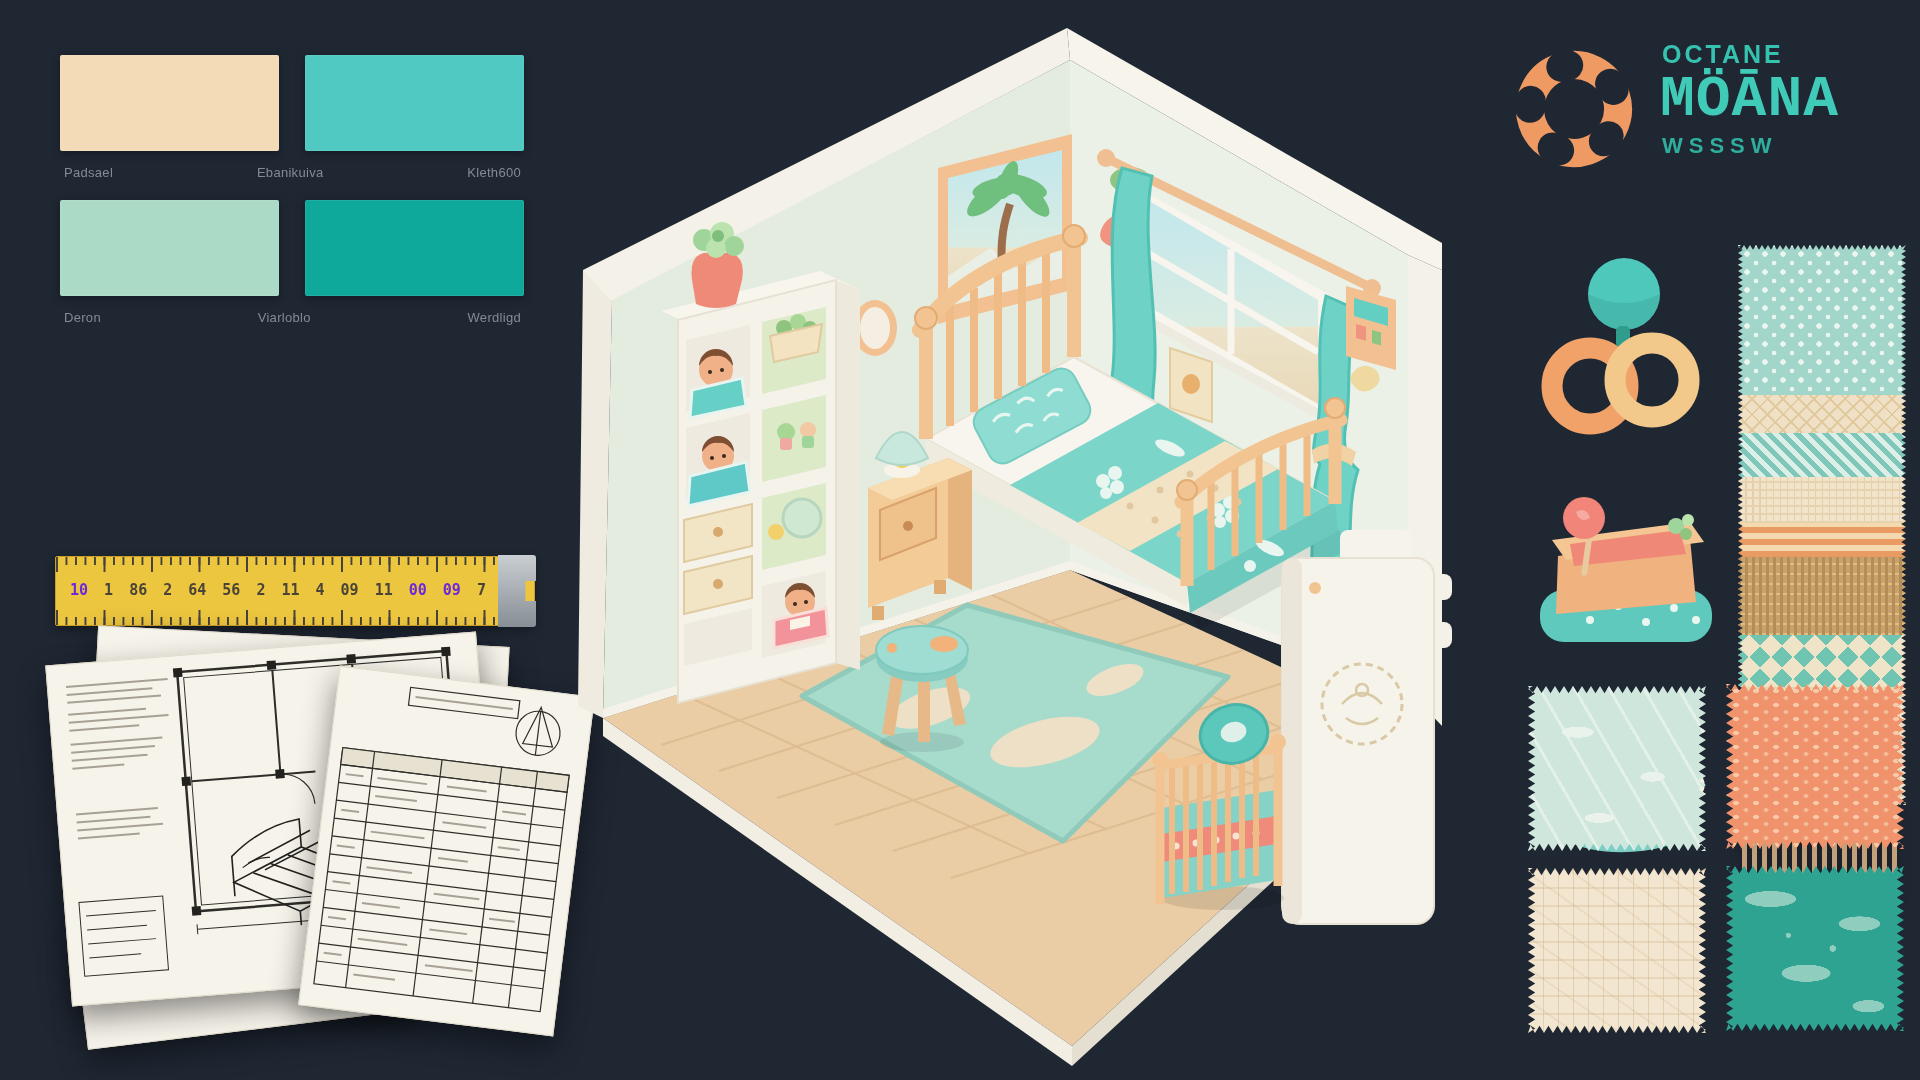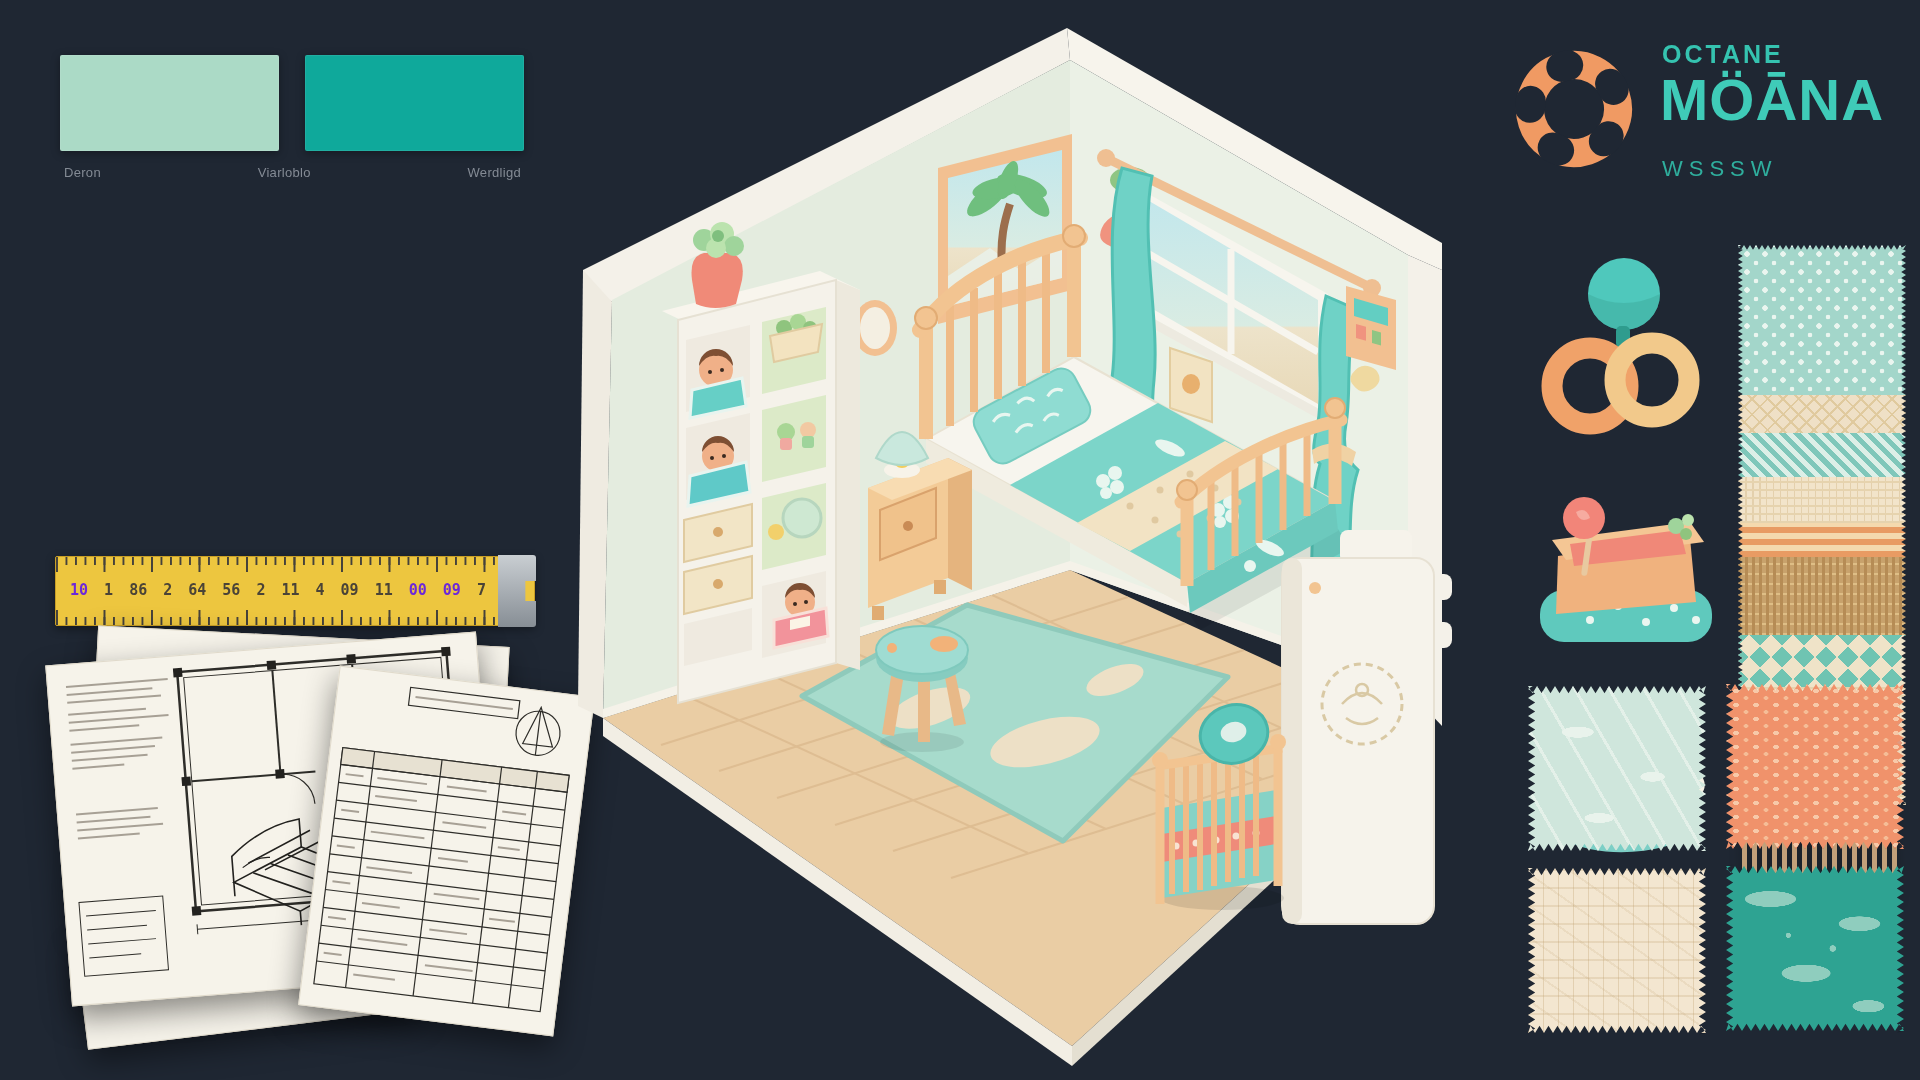--- a/index.html
+++ b/index.html
@@ -44,22 +44,22 @@
   .sheet.back2{left:30px;top:300px;width:330px;height:110px;transform:rotate(-7deg);}
   .sheet.main{left:8px;top:30px;width:430px;height:340px;transform:rotate(-4.5deg);}
   .sheet.tbl{left:268px;top:62px;width:255px;height:340px;transform:rotate(7deg);}
   
   .room{position:absolute;left:570px;top:18px;}
   
   .logo{position:absolute;left:1512px;top:42px;display:flex;align-items:flex-start;gap:26px;}
   .logo-text{display:flex;flex-direction:column;line-height:1;}
   .logo-top{color:#35C3B0;font-size:25px;font-weight:bold;letter-spacing:3px;}
   .logo-main{color:#3FCBB8;font-size:58px;font-weight:800;letter-spacing:1px;margin:4px 0 6px -2px;
-             font-family:Liberation Sans, sans-serif;}
-  .logo-sub{color:#2FAE9D;font-size:22px;font-weight:normal;letter-spacing:6px;margin-top:23px;}
+             font-family:Liberation Mono, monospace;}
+  .logo-sub{color:#2FAE9D;font-size:22px;font-weight:bold;letter-spacing:6px;}
   
   .icon-box{position:absolute;}
   
   .fabric-strip{position:absolute;left:1738px;top:245px;width:168px;box-shadow:0 8px 24px rgba(0,0,0,.4);}
   .band{width:100%;}
   .b-teal-dots{background-color:#A3D6CA;background-image:
      radial-gradient(#EAF5EF 2.5px,transparent 3px),radial-gradient(#EAF5EF 2px,transparent 2.6px);
      background-size:18px 18px,18px 18px;background-position:0 0,9px 9px;}
   .b-cream-diamond{background-color:#EFE0C6;background-image:
      repeating-linear-gradient(45deg,#E0CA9E 0 2px,transparent 2px 11px),
@@ -106,20 +106,31 @@
      radial-gradient(4px 4px at 35% 42%,#8FCDBE 60%,transparent 70%);}
 </style>
 </head>
 <body>
 
 <div class="canvas">
 
   <section class="palette" id="palette">
       <div class="swatch-row">
         <div class="swatch-pair">
+          <div class="swatch" style="background-color: rgb(242, 219, 182);"></div>
+          <div class="swatch" style="background-color: rgb(79, 201, 194);"></div>
+        </div>
+        <div class="swatch-labels">
+          <span class="swatch-label">Padsael</span>
+          <span class="swatch-label">Ebanikuiva</span>
+          <span class="swatch-label">Kleth600</span>
+        </div>
+      </div>
+      <div class="swatch-row">
+        <div class="swatch-pair">
           <div class="swatch" style="background-color: rgb(171, 218, 198);"></div>
           <div class="swatch" style="background-color: rgb(15, 169, 155);"></div>
         </div>
         <div class="swatch-labels">
           <span class="swatch-label">Deron</span>
           <span class="swatch-label">Viarloblo</span>
           <span class="swatch-label">Werdligd</span>
         </div>
       </div>
     </section>

